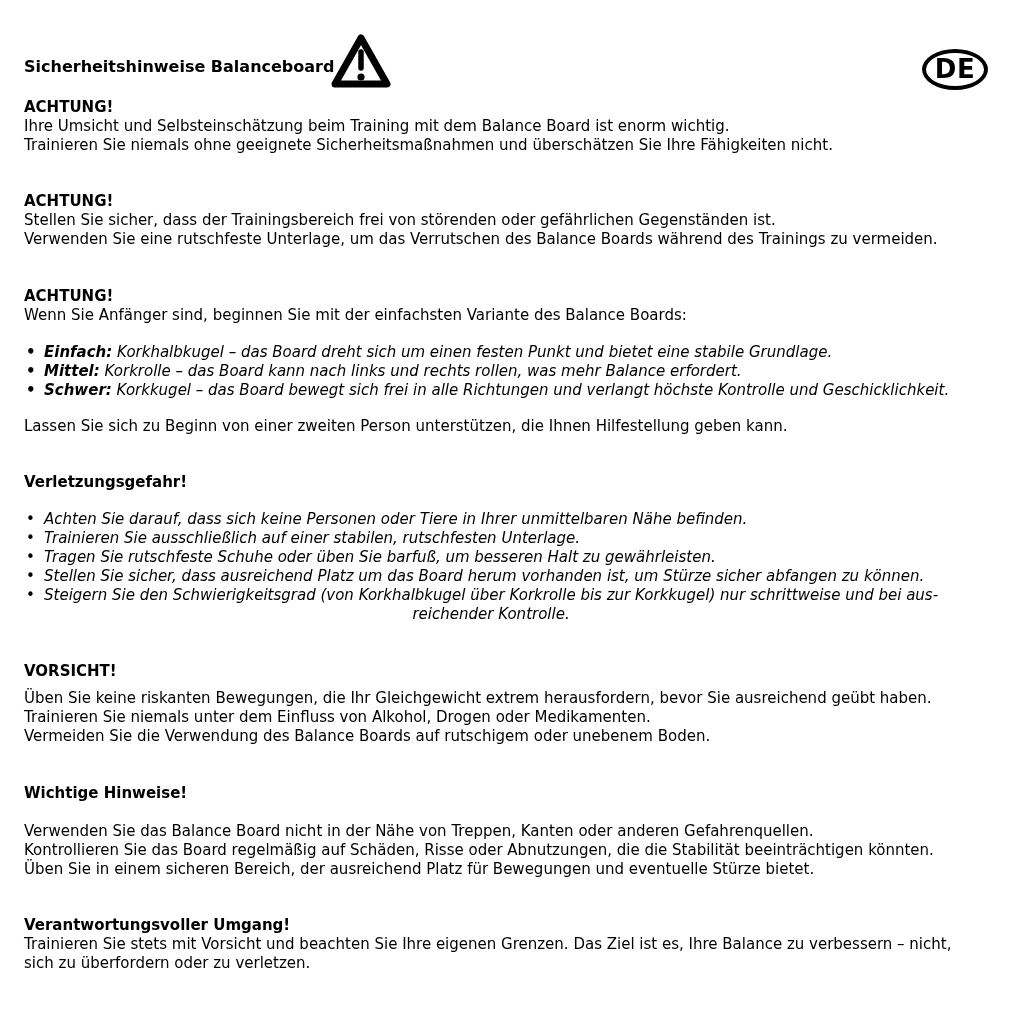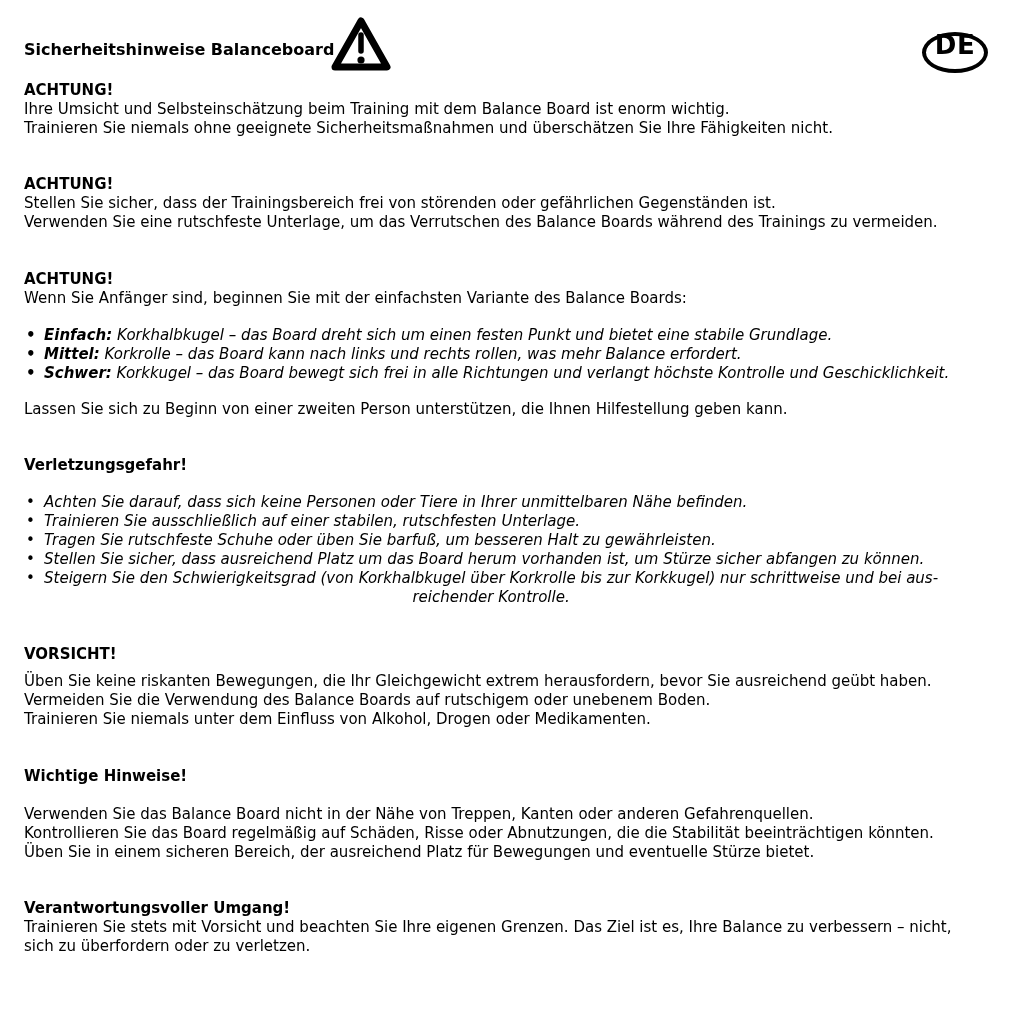--- a/index.html
+++ b/index.html
@@ -3,34 +3,34 @@
 <meta charset="utf-8">
 <style>
   * { margin:0; padding:0; box-sizing:border-box; }
   html,body { background:#ffffff; }
   body {
     width:1029px; height:1029px;
     font-family:"DejaVu Sans","Liberation Sans",sans-serif;
     font-size:15px; line-height:19px; color:#000;
     overflow:hidden;
   }
-  .page { position:relative; width:1029px; height:1029px; padding:0 24px; }
+  .page { position:relative; width:1029px; height:1029px; padding:17px 24px; }
 
   
   .header { position:relative; height:81px; }
   .doc-title {
     position:absolute; left:0; top:40px;
     font-size:16px; font-weight:bold; white-space:nowrap;
   }
   .warn-icon { position:absolute; left:306px; top:14px; width:62px; height:64px; }
   .lang-badge {
     position:absolute; left:898px; top:32px;
     width:66px; height:41px;
     border:4px solid #000; border-radius:50%;
-    display:flex; align-items:flex-start; justify-content:center;
+    display:flex; align-items:center; justify-content:center;
     font-weight:bold; font-size:26px; letter-spacing:0.5px;
   }
 
   
   .section-heading { font-weight:bold; white-space:nowrap; }
   .line { white-space:nowrap; }
 
   .mt37 { margin-top:37px; }
   .mt38 { margin-top:38px; }
 
@@ -123,22 +123,22 @@
           <span class="line" style="display:block;text-align:center;">reichender Kontrolle.</span>
         </span>
       </div>
     </div>
   </div>
 
   <div class="section mt38">
     <div class="section-heading">VORSICHT!</div>
     <div class="body-gap16">
       <div class="line">Üben Sie keine riskanten Bewegungen, die Ihr Gleichgewicht extrem herausfordern, bevor Sie ausreichend geübt haben.</div>
+      <div class="line">Trainieren Sie niemals unter dem Einfluss von Alkohol, Drogen oder Medikamenten.</div>
       <div class="line">Vermeiden Sie die Verwendung des Balance Boards auf rutschigem oder unebenem Boden.</div>
-      <div class="line">Trainieren Sie niemals unter dem Einfluss von Alkohol, Drogen oder Medikamenten.</div>
     </div>
   </div>
 
   <div class="section mt38">
     <div class="section-heading">Wichtige Hinweise!</div>
     <div class="body-gap19">
       <div class="line">Verwenden Sie das Balance Board nicht in der Nähe von Treppen, Kanten oder anderen Gefahrenquellen.</div>
       <div class="line">Kontrollieren Sie das Board regelmäßig auf Schäden, Risse oder Abnutzungen, die die Stabilität beeinträchtigen könnten.</div>
       <div class="line">Üben Sie in einem sicheren Bereich, der ausreichend Platz für Bewegungen und eventuelle Stürze bietet.</div>
     </div>

